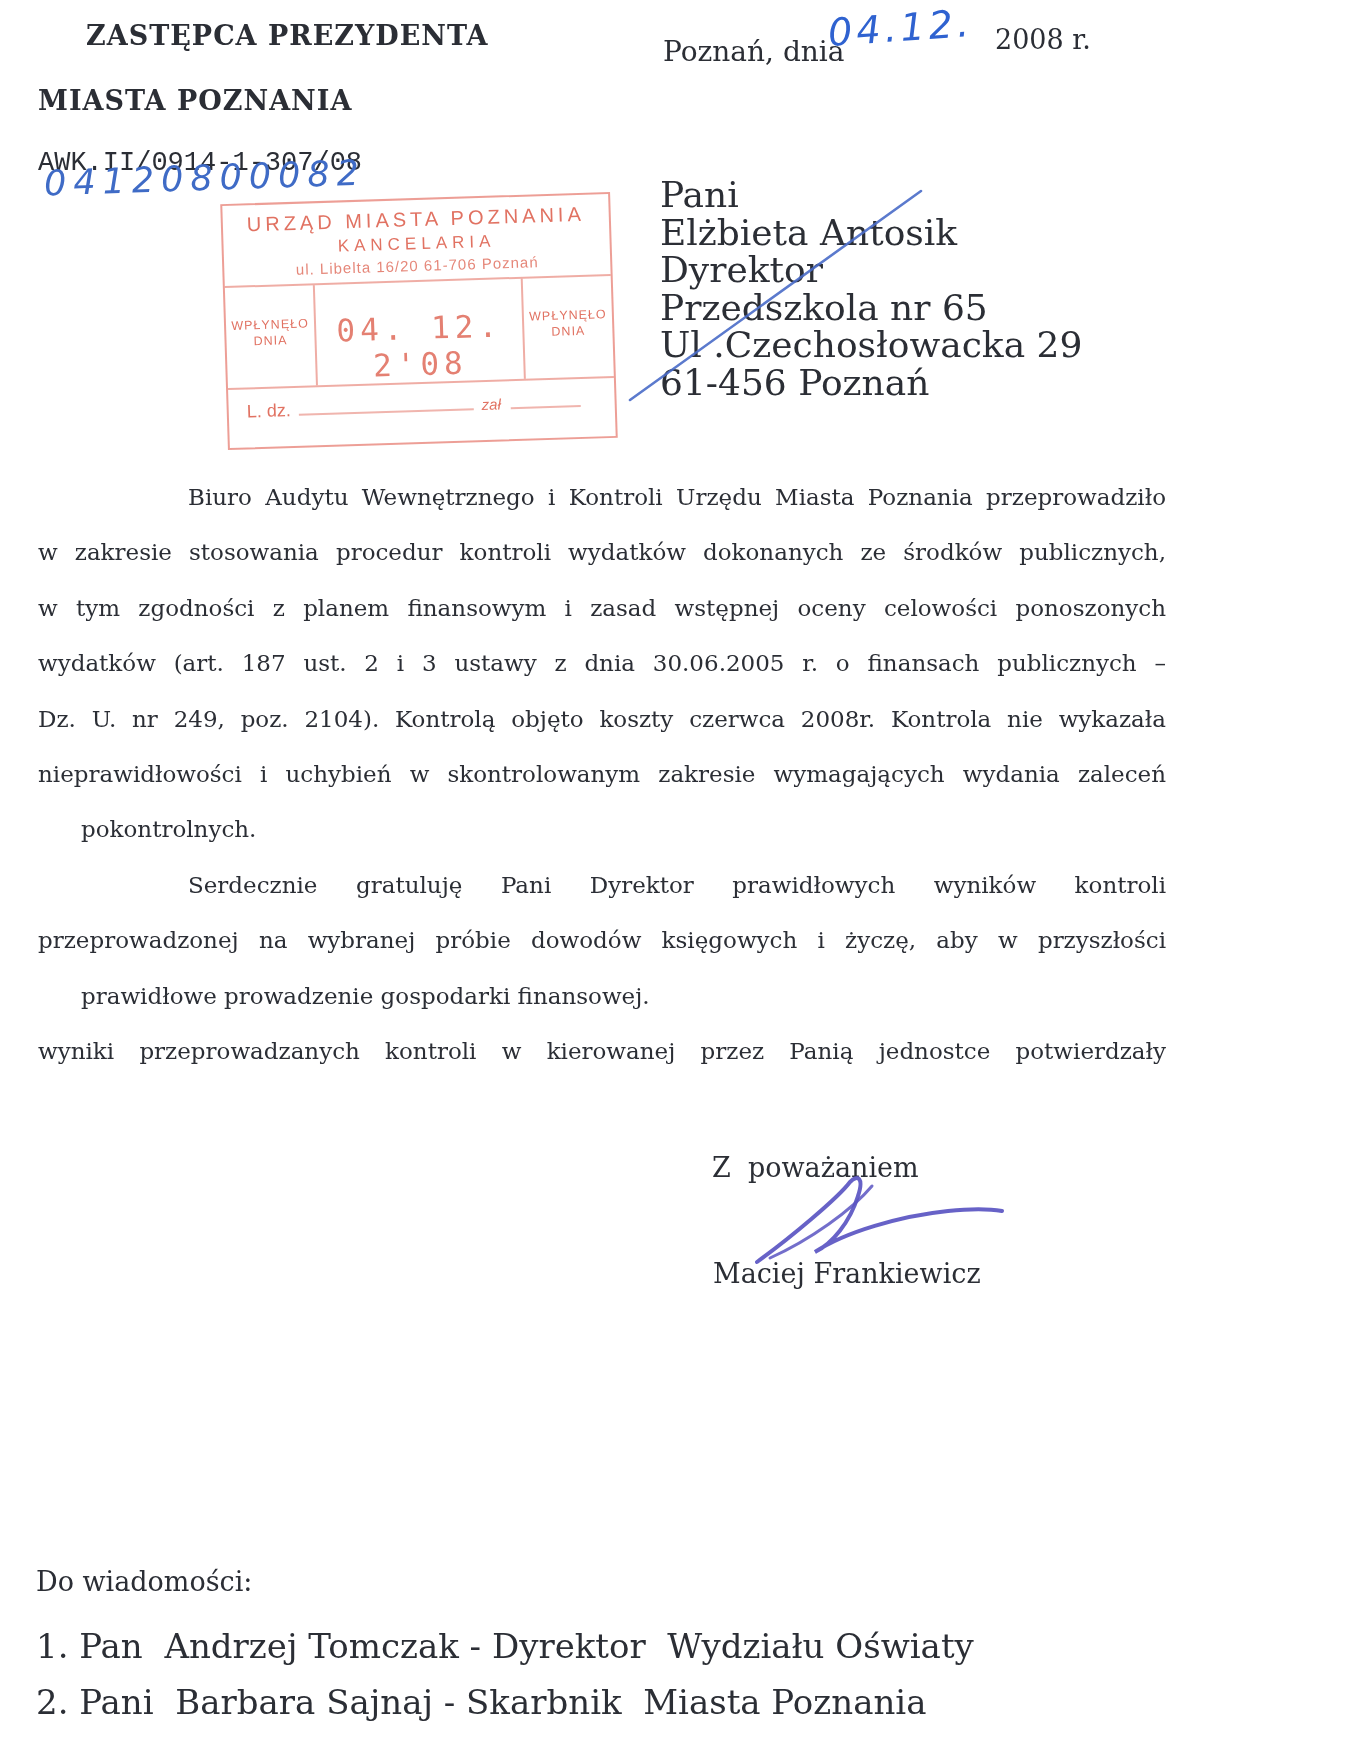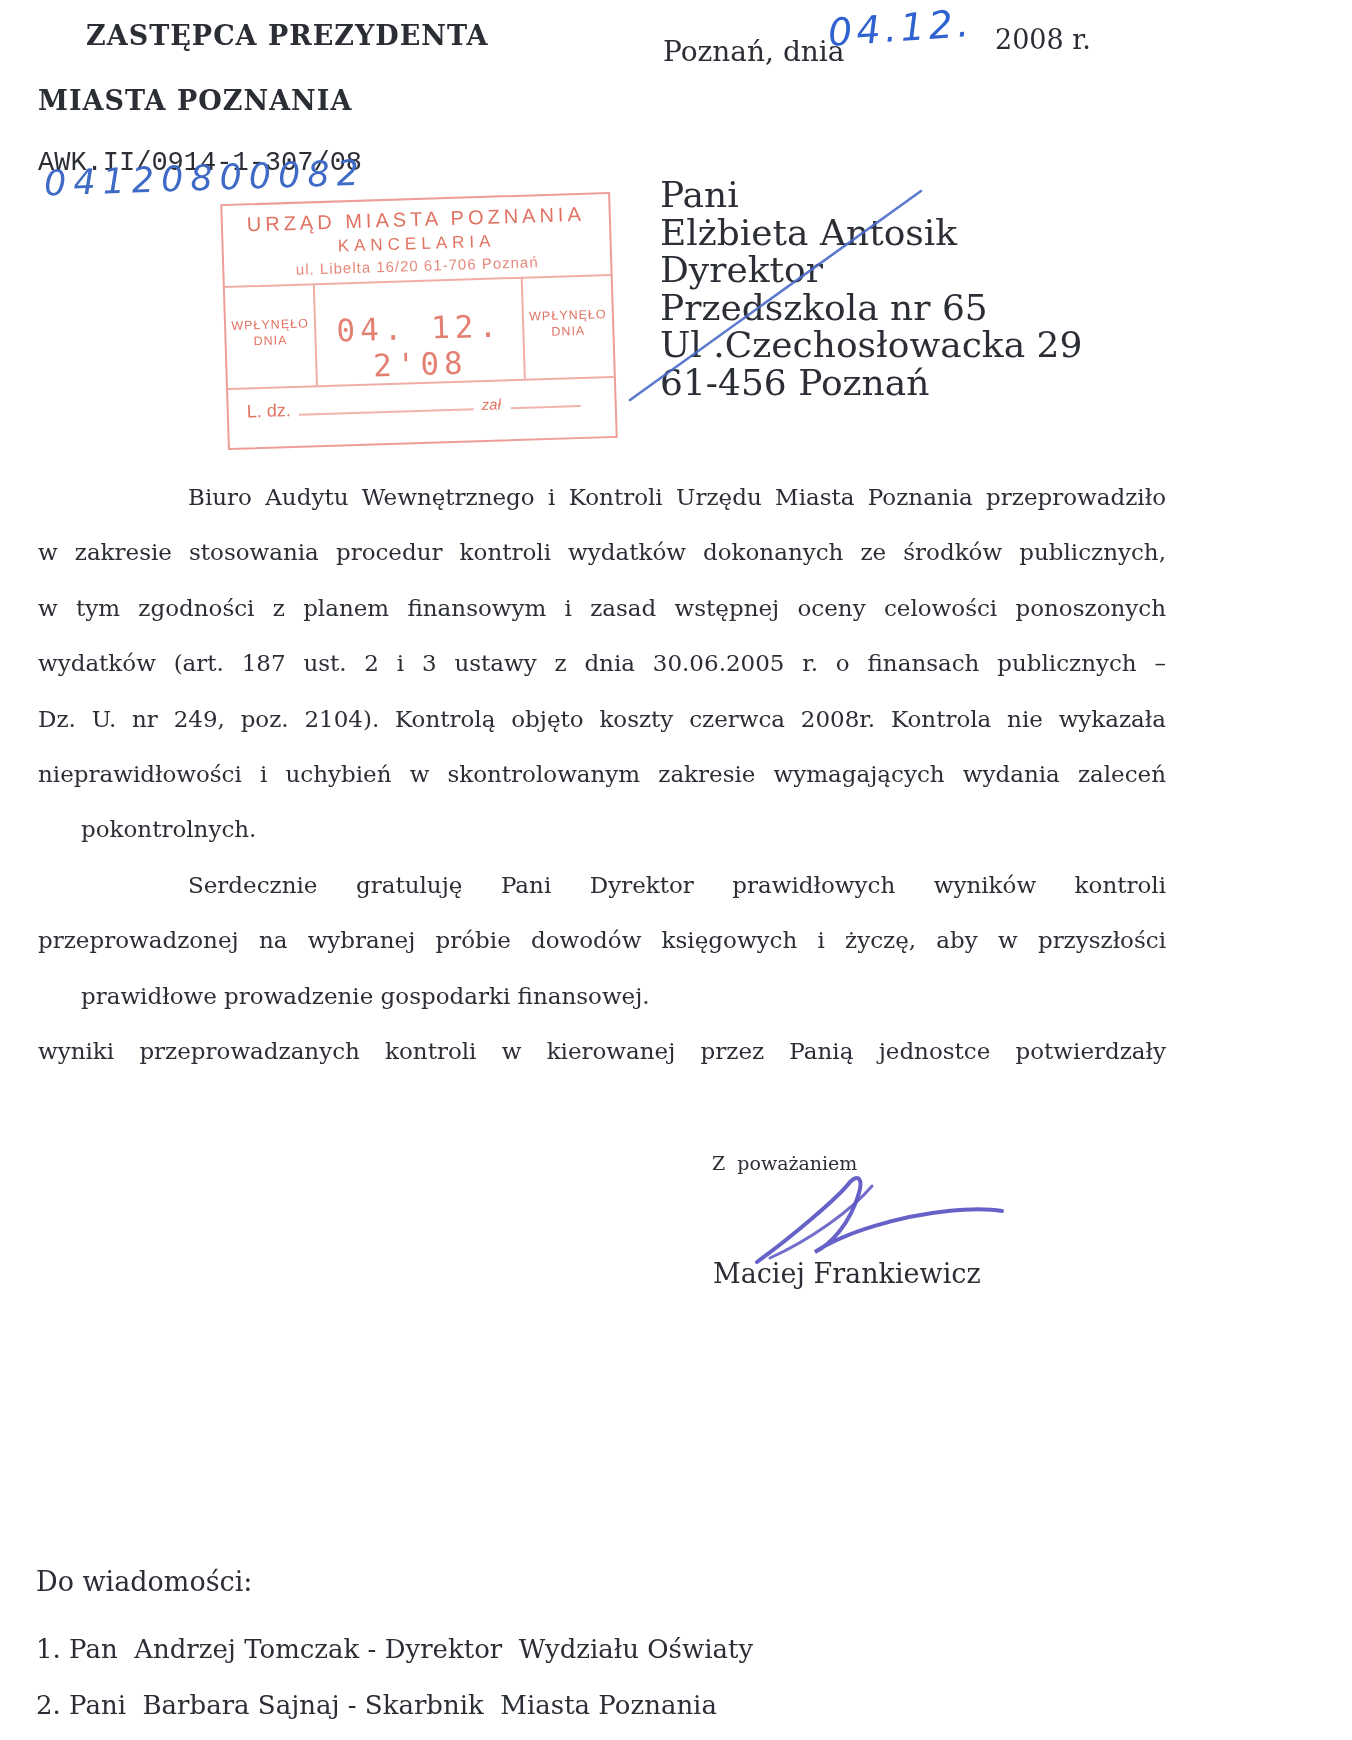--- a/index.html
+++ b/index.html
@@ -51,25 +51,25 @@
   .uline-short { display:inline-block; width:70px;  border-bottom:2px solid rgba(222,86,70,.5); margin-left:10px; }
   .zal { font-size:15px; font-style:italic; }
   
   .recipient { position:absolute; left:660px; top:176px; font-size:36px; line-height:37.5px; }
   
   .letter-body { position:absolute; left:38px; top:470px; width:1128px; }
   .body-line { font-size:23px; height:55.4px; line-height:55.4px; text-align:justify; text-align-last:justify; }
   .body-line.indent { padding-left:150px; }
   .body-line.endline { text-align-last:left;margin-left:43px; }
   
-  .salutation { position:absolute; left:712px; top:1152px; font-size:19px; white-space:pre-wrap; }
+  .salutation { position:absolute; left:712px; top:1152px; font-size:27px; white-space:pre-wrap; }
   .signer { position:absolute; left:713px; top:1258px; font-size:27px; }
   
   .dist-title { position:absolute; left:36px; top:1566px; font-size:27px; }
-  .dist-item  { position:absolute; left:36px; font-size:26px; white-space:pre-wrap;margin-top:8px; }
+  .dist-item  { position:absolute; left:36px; font-size:34px; white-space:pre-wrap; }
   .dist-1 { top:1626px; }
   .dist-2 { top:1682px; }
   
   .ink-overlay { position:absolute; inset:0; pointer-events:none; }
 </style>
 </head>
 <body>
 
 <div class="page">
 

